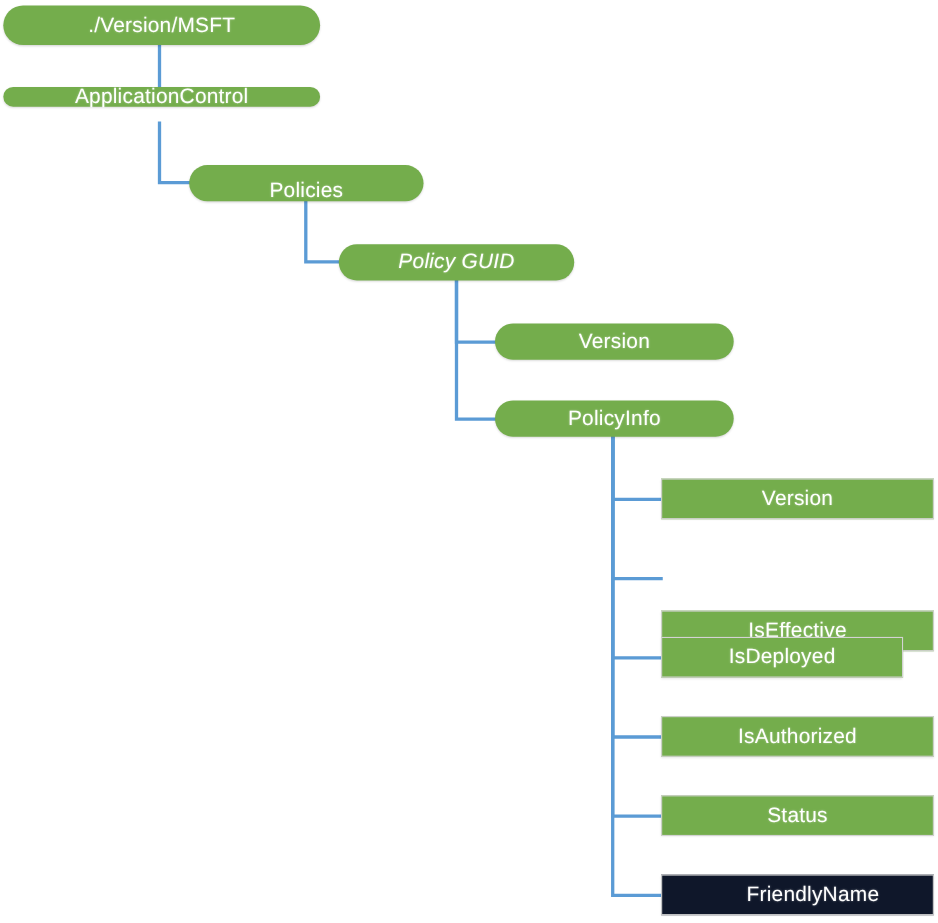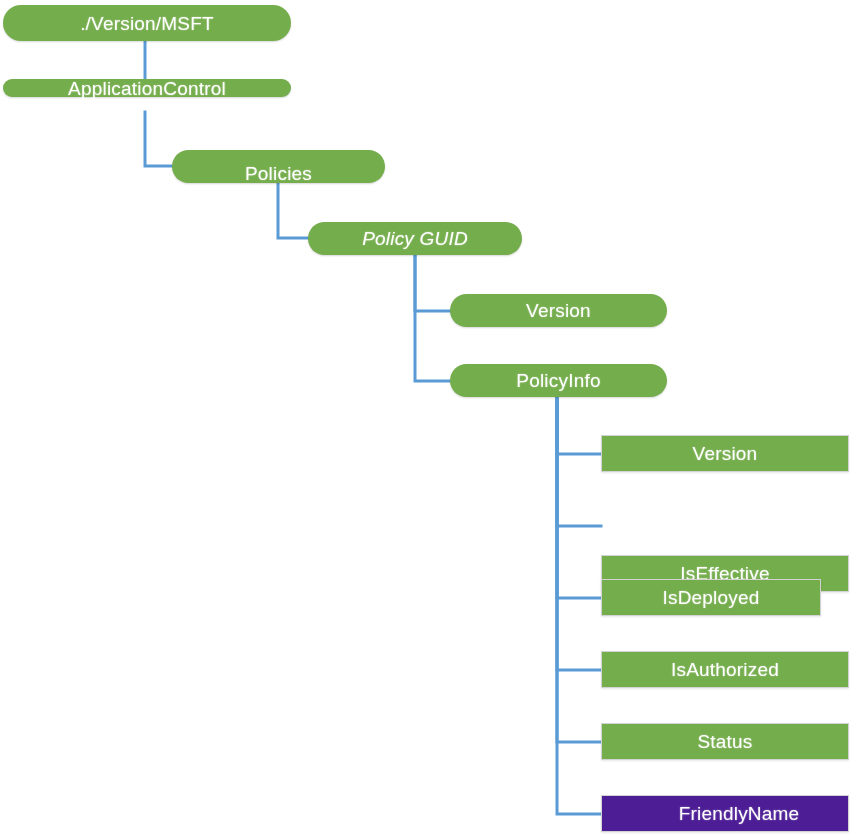--- a/index.html
+++ b/index.html
@@ -99,17 +99,17 @@
       </div>
       <div class="node rect" style="left: 601px; top: 579px; width: 220px; height: 37px; background: rgb(116, 173, 76); color: rgb(255, 255, 255); border-color: rgb(211, 211, 211);">
         <span>IsDeployed</span>
       </div>
       <div class="node rect" style="left: 601px; top: 651px; width: 248px; height: 37px; background: rgb(116, 173, 76); color: rgb(255, 255, 255); border-color: rgb(211, 211, 211);">
         <span>IsAuthorized</span>
       </div>
       <div class="node rect" style="left: 601px; top: 723px; width: 248px; height: 37px; background: rgb(116, 173, 76); color: rgb(255, 255, 255); border-color: rgb(211, 211, 211);">
         <span>Status</span>
       </div>
-      <div class="node rect" style="left: 601px; top: 795px; width: 248px; height: 37px; background: #4c1d95; color: rgb(255, 255, 255); border-color: rgb(211, 211, 211); padding-left: 28px;">
+      <div class="node rect" style="left: 601px; top: 795px; width: 248px; height: 37px; background: #0f172a; color: rgb(255, 255, 255); border-color: rgb(211, 211, 211); padding-left: 28px;">
         <span>FriendlyName</span>
       </div>
     </div>
 </div>
 
 </body></html>

